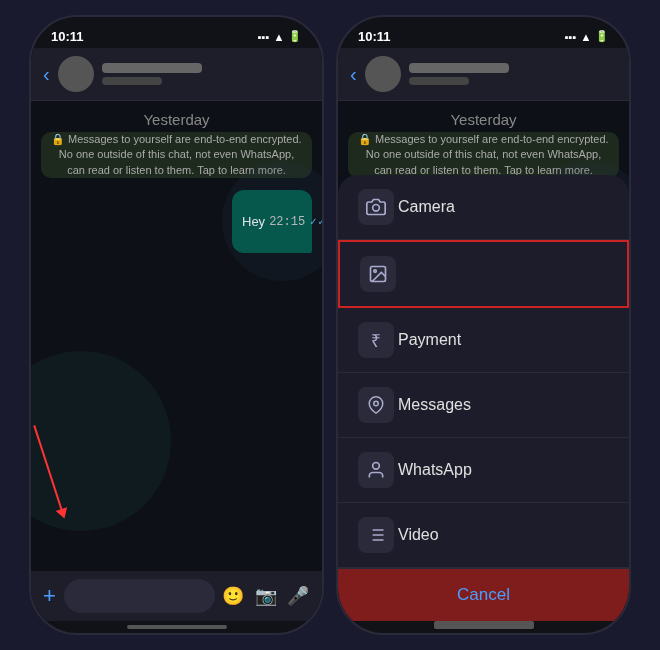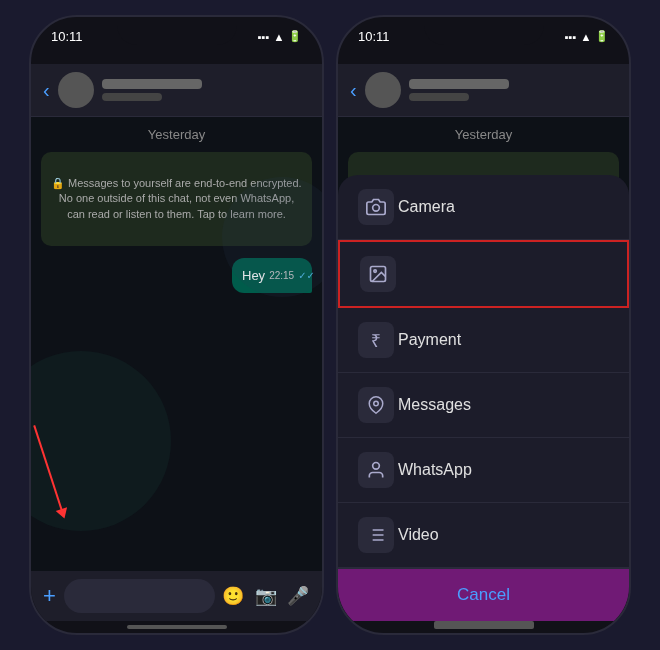--- a/index.html
+++ b/index.html
@@ -25,24 +25,24 @@
       position: relative;
       display: flex;
       flex-direction: column;
     }
 
     
     .status-bar {
       display: flex;
       justify-content: space-between;
       align-items: center;
-      padding: 12px 20px 20px;
+      padding: 12px 20px 4px;
       color: white;
       font-size: 13px;
-      font-weight: 400;
+      font-weight: 700;
       flex-shrink: 0;
     }
 
     .status-icons {
       display: flex;
       gap: 4px;
       align-items: center;
       font-size: 11px;
     }
 
@@ -108,52 +108,53 @@
       flex: 1;
       background: #0d1117;
       padding: 10px;
       overflow: hidden;
       position: relative;
     }
 
     .date-label {
       text-align: center;
       color: #888;
-      font-size: 13px;
-      margin-bottom: 10px;
+      font-size: 15px;
+      margin-bottom: 4px;
     }
 
     .system-msg {
       background: #1e2a1e;
       border-radius: 10px;
-      padding: 24px 10px;
+      padding: 0 10px;
       font-size: 11px;
       color: #aaa;
       text-align: center;
       margin-bottom: 12px;
       line-height: 1.4;
     }
 
     .chat-bubble {
       background: #005c4b;
       color: white;
       border-radius: 12px 12px 2px 12px;
-      padding: 10px 10px;
+      padding: 24px 10px;
       font-size: 13px;
       max-width: 80px;
       margin-left: auto;
       margin-bottom: 8px;
       display: flex;
       align-items: center;
       gap: 4px;
     }
 
     .bubble-time {
-      font-size: 10px;
+      font-size: 12px;
       color: #ccc;
+      font-family: Liberation Mono, monospace;
     }
 
     
     .arrow-overlay {
       position: absolute;
       bottom: 60px;
       left: 30px;
       pointer-events: none;
     }
 
@@ -242,21 +243,21 @@
       color: #e0e0e0;
       font-size: 16px;
     }
 
     .cancel-btn {
       text-align: center;
       padding: 16px;
       color: #4a9eff;
       font-size: 17px;
       font-weight: 500;
-      background: #701a75;
+      background: #7f1d1d;
       border-top: 1px solid #2a2a3a;
     }
 
     
     .bg-circle {
       position: absolute;
       border-radius: 50%;
       opacity: 0.15;
     }
     .bg-circle-1 {

